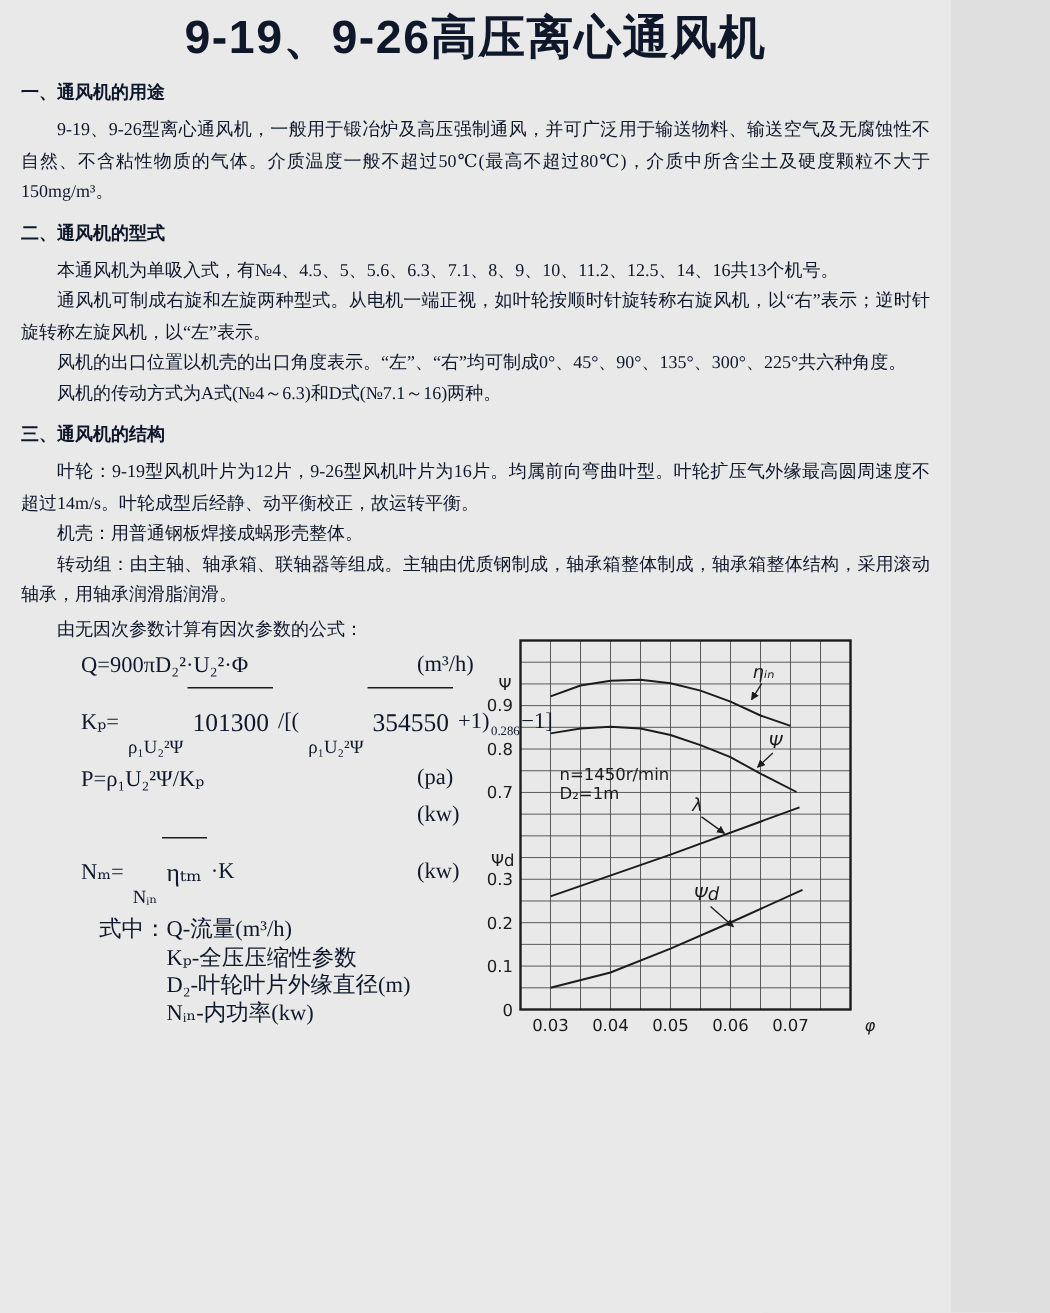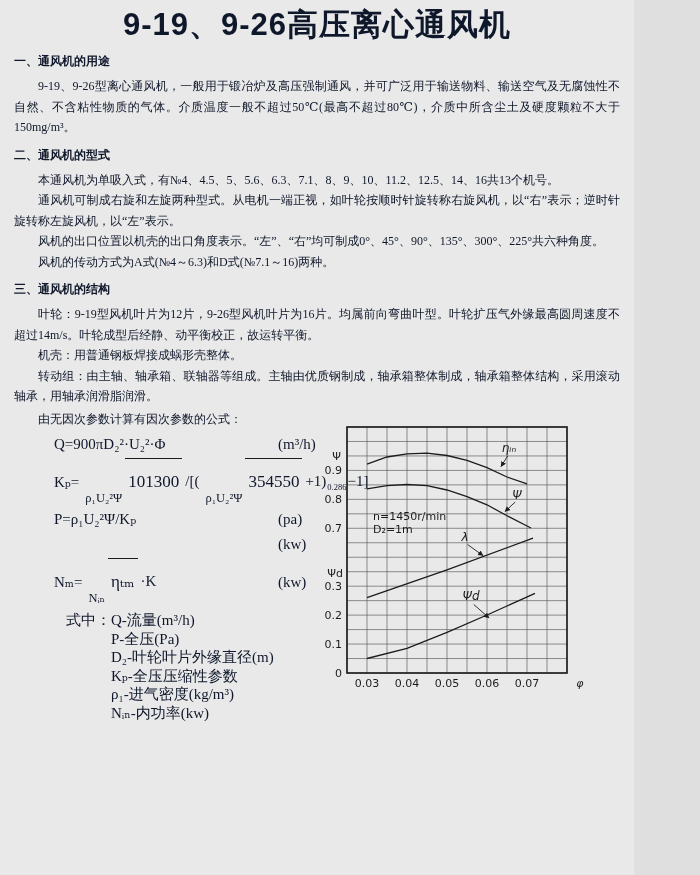--- a/index.html
+++ b/index.html
@@ -105,24 +105,22 @@
                   <span class="den">ηₜₘ</span>
                 </span>
               <span>·K</span>
             </span>
             <span class="funit">(kw)</span>
           </div>
         </div>
 
         <div class="where">
           <div><span>式中：</span><span>Q-流量(m³/h)</span></div>
-          <div class="where-item">P-全压(Pa)</div>
+          <div class="where-item">Kₚ-全压压缩性参数</div>
           <div class="where-item">D₂-叶轮叶片外缘直径(m)</div>
-          <div class="where-item">Kₚ-全压压缩性参数</div>
-          <div class="where-item">ρ₁-进气密度(kg/m³)</div>
           <div class="where-item">Nᵢₙ-内功率(kw)</div>
         </div>
       </div>
 
       <div class="fig-col">
         <svg id="perf-chart" viewBox="0 0 300 292" width="300" height="292">
           <defs>
             <marker id="arrow" markerWidth="7" markerHeight="7" refX="5.5" refY="3" orient="auto">
               <path d="M0,0 L6,3 L0,6 z" fill="#1c1c1c"></path>
             </marker>

